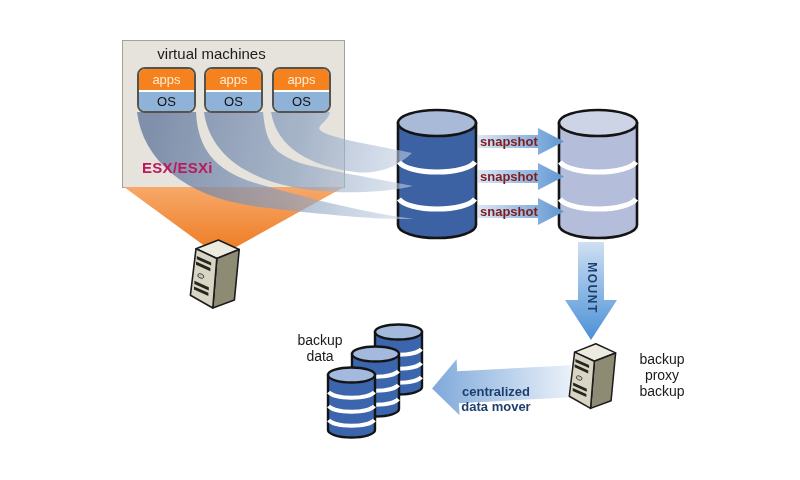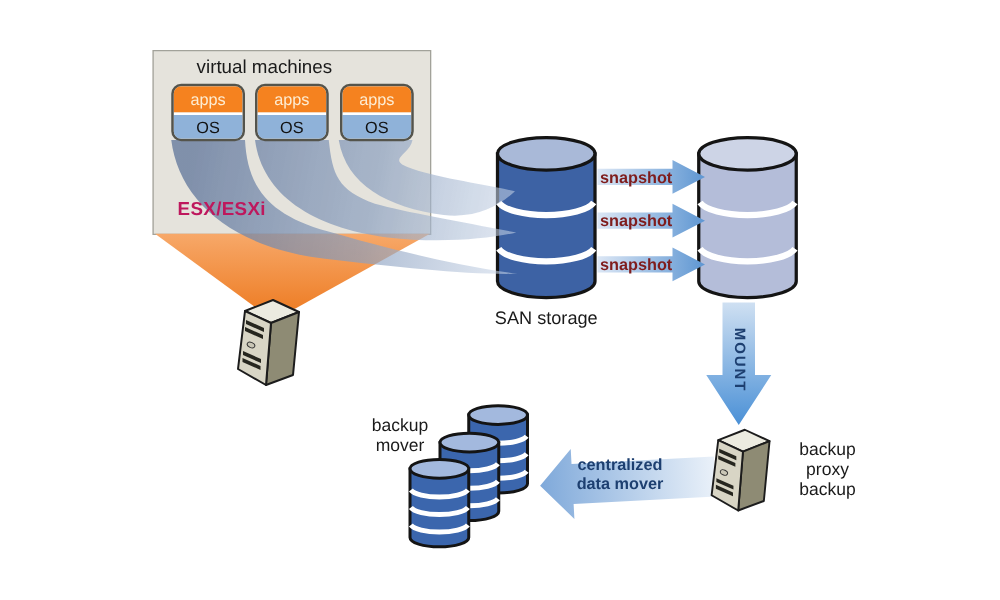--- a/index.html
+++ b/index.html
@@ -21,21 +21,21 @@
   .san-lbl{left:379px;top:247px;width:116px;text-align:center;font-size:14.5px;}
   .snap-lbl{width:68px;font-size:13px;font-weight:bold;color:#7f1d1d;text-align:left;left:480px;}
   .snap1{top:134px;} .snap2{top:169px;} .snap3{top:204px;}
   .mount-lbl{
     left:556px;top:280px;width:70px;height:16px;text-align:center;
     font-size:12px;font-weight:bold;color:#1d3f70;letter-spacing:1.5px;
     transform:rotate(90deg);transform-origin:center;
   }
   .proxy-lbl{left:626px;top:351px;width:72px;text-align:center;font-size:14px;line-height:16px;}
   .disk-lbl{left:292px;top:332px;width:56px;text-align:center;font-size:14px;line-height:16px;}
-  .mover-lbl{left:448px;top:364px;width:96px;text-align:center;font-size:13px;line-height:15px;font-weight:bold;color:#1d3f70;}
+  .mover-lbl{left:448px;top:384px;width:96px;text-align:center;font-size:13px;line-height:15px;font-weight:bold;color:#1d3f70;}
   
   .vm{
     position:absolute;top:67px;width:59px;height:46px;box-sizing:border-box;
     border:2.5px solid #54544c;border-radius:8px;overflow:hidden;z-index:3;
     display:flex;flex-direction:column;
   }
   .vm1{left:137px;} .vm2{left:204px;} .vm3{left:272px;}
   .vm-apps{flex:1.15;background:#f5821f;color:#fdecd2;font-size:13px;
     display:flex;align-items:center;justify-content:center;}
   .vm-sep{height:2px;background:#ffffff;}
@@ -152,37 +152,36 @@
     <div class="vm-os">OS</div>
   </div>
   <div class="vm vm3">
     <div class="vm-apps">apps</div>
     <div class="vm-sep"></div>
     <div class="vm-os">OS</div>
   </div>
 
   <div class="lbl vm-title">virtual machines</div>
   <div class="lbl esx-lbl">ESX/ESXi</div>
-  <div class="lbl san-lbl">SAN storage</div>
 
   <div class="lbl snap-lbl snap1">snapshot</div>
   <div class="lbl snap-lbl snap2">snapshot</div>
   <div class="lbl snap-lbl snap3">snapshot</div>
 
   <div class="lbl mount-lbl">MOUNT</div>
 
   <div class="lbl proxy-lbl">
     <div>backup</div>
     <div>proxy</div>
     <div>backup</div>
   </div>
 
   <div class="lbl mover-lbl">
     <div>centralized</div>
     <div>data mover</div>
   </div>
 
   <div class="lbl disk-lbl">
     <div>backup</div>
-    <div>mover</div>
+    <div>data</div>
   </div>
 
 </div>
 
 </body></html>

